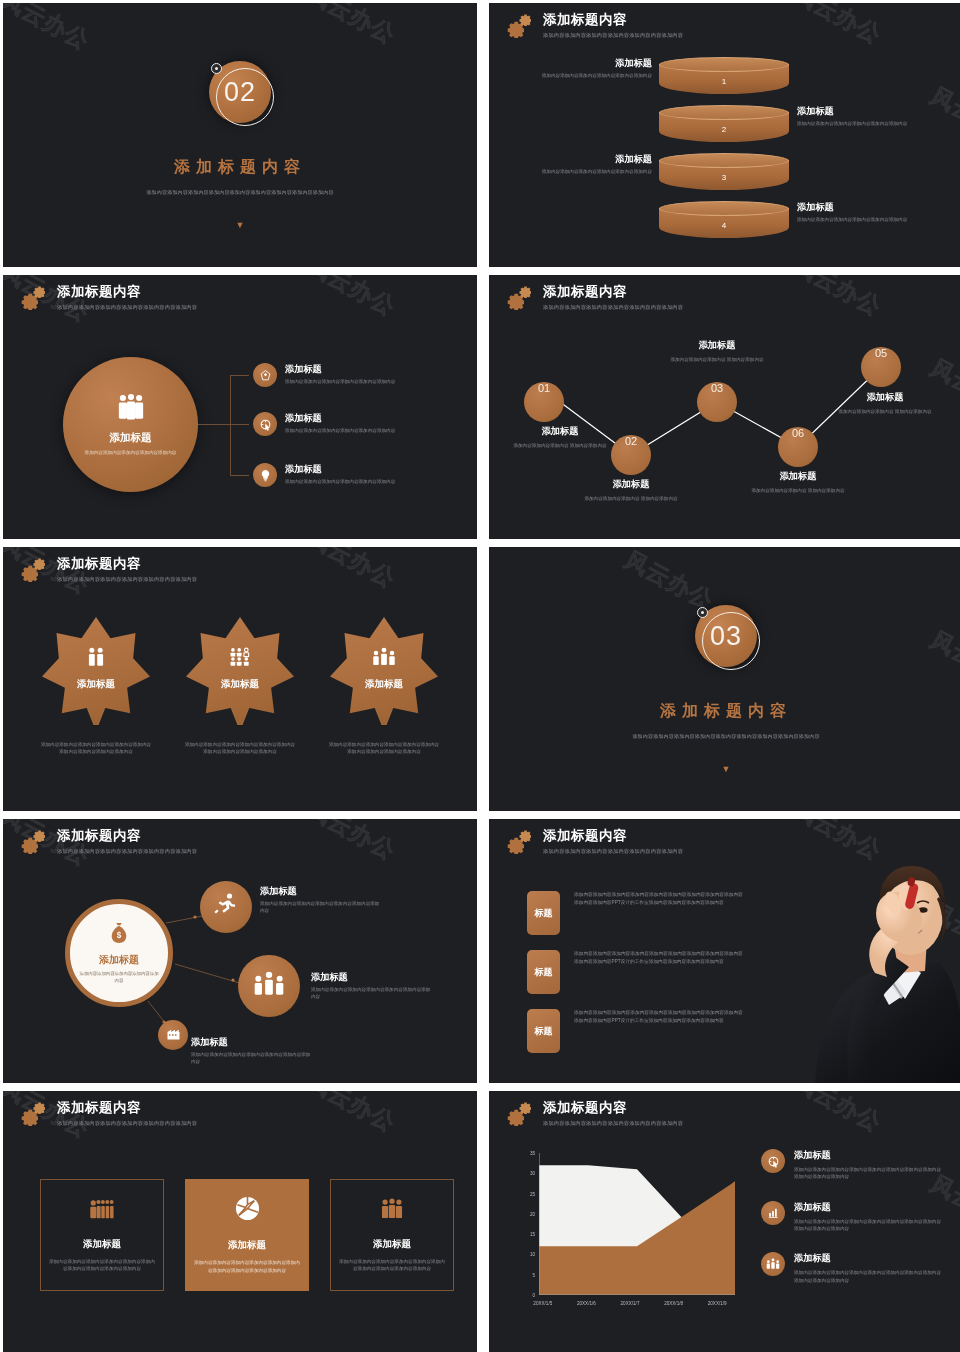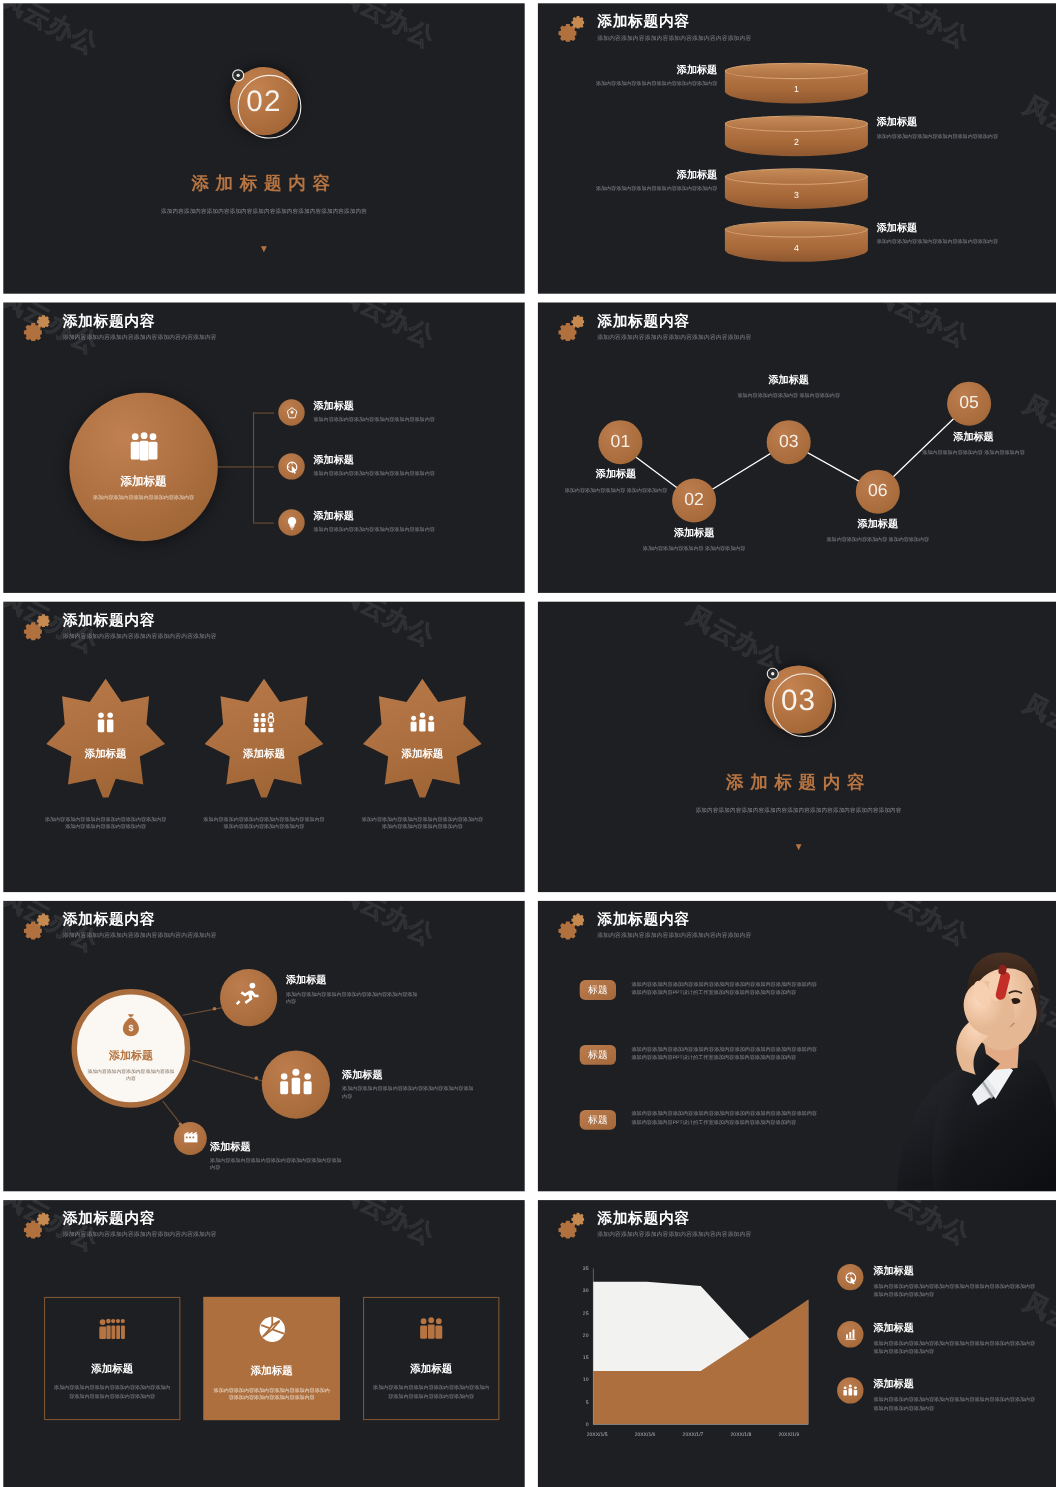--- a/index.html
+++ b/index.html
@@ -126,22 +126,22 @@
     display:flex; align-items:center; justify-content:center; flex:0 0 24px;
   }
   .item3 .t{ color:#fff; font-size:9.2px; font-weight:700; }
   .item3 .d{ color:#8a8d93; font-size:4.6px; margin-top:3px; width:120px; line-height:1.45; }
 
   
   .zig{ position:absolute; inset:0; }
   .znode{
     position:absolute; width:40px; height:40px; border-radius:50%;
     background:radial-gradient(circle at 36% 30%, #bd7d4e 0%, #a96c3c 68%, #93602f 100%);
-    display:flex; align-items:center; justify-content:center;
-    color:#f6efe7; font-size:16px; z-index:2;
+    display:flex; justify-content:center;
+    color:#f6efe7; font-size:11px; z-index:2;
   }
   .zcap{ position:absolute; text-align:center; width:120px; z-index:2; }
   .zcap .t{ color:#fff; font-size:9.2px; font-weight:700; }
   .zcap .d{ color:#8a8d93; font-size:4.6px; margin-top:4px; line-height:1.55; }
 
   
   .starcol{ position:absolute; top:70px; width:126px; text-align:center; }
   .star{
     width:108px; height:108px; margin:0 auto;
     background:linear-gradient(160deg,#b97a4a 0%,#a96c3c 60%,#9a6132 100%);
@@ -168,24 +168,24 @@
     background:radial-gradient(circle at 36% 30%, #bd7d4e 0%, #a96c3c 68%, #93602f 100%);
     display:flex; align-items:center; justify-content:center;
   }
   .hcap{ position:absolute; }
   .hcap .t{ color:#fff; font-size:9.2px; font-weight:700; }
   .hcap .d{ color:#8a8d93; font-size:4.6px; margin-top:3px; width:120px; line-height:1.45; }
 
   
   .tagrow{ position:absolute; display:flex; align-items:flex-start; gap:14px; }
   .tagbox{
-    width:33px; height:18px; border-radius:5px;
+    width:33px; height:44px; border-radius:5px;
     background:linear-gradient(150deg,#bd7d4e,#a2673a);
     display:flex; align-items:center; justify-content:center;
-    color:#fff; font-size:9px; font-weight:400; flex:0 0 33px;
+    color:#fff; font-size:9px; font-weight:700; flex:0 0 33px;
   }
   .tagrow .d{ color:#8a8d93; font-size:4.7px; line-height:1.75; width:172px; }
   .person{ position:absolute; right:-6px; bottom:0; width:180px; height:236px; }
 
   
   .box3{
     position:absolute; top:88px; width:124px; height:112px;
     display:flex; flex-direction:column; align-items:center; justify-content:center;
     border:1px solid #7a5433;
   }
@@ -408,21 +408,21 @@
       <div class="hdr-txt">
         <div class="h-title">添加标题内容</div>
         <div class="h-sub">添加内容添加内容添加内容添加内容添加内容内容添加内容</div>
       </div>
     </div>
 
     <div class="zig">
       <svg width="474" height="264" style="position:absolute;left:0;top:0">
         <polyline points="71,127 142,180 228,127 309,172 392,92" fill="none" stroke="#ffffff" stroke-width="1.2"></polyline>
       </svg>
-      <div class="znode" style="left:55px;top:107px">
+      <div class="znode" style="left:35px;top:107px">
           <span>01</span>
         </div>
       <div class="znode" style="left:122px;top:160px">
           <span>02</span>
         </div>
       <div class="znode" style="left:208px;top:107px">
           <span>03</span>
         </div>
       <div class="znode" style="left:289px;top:152px">
           <span>06</span>

